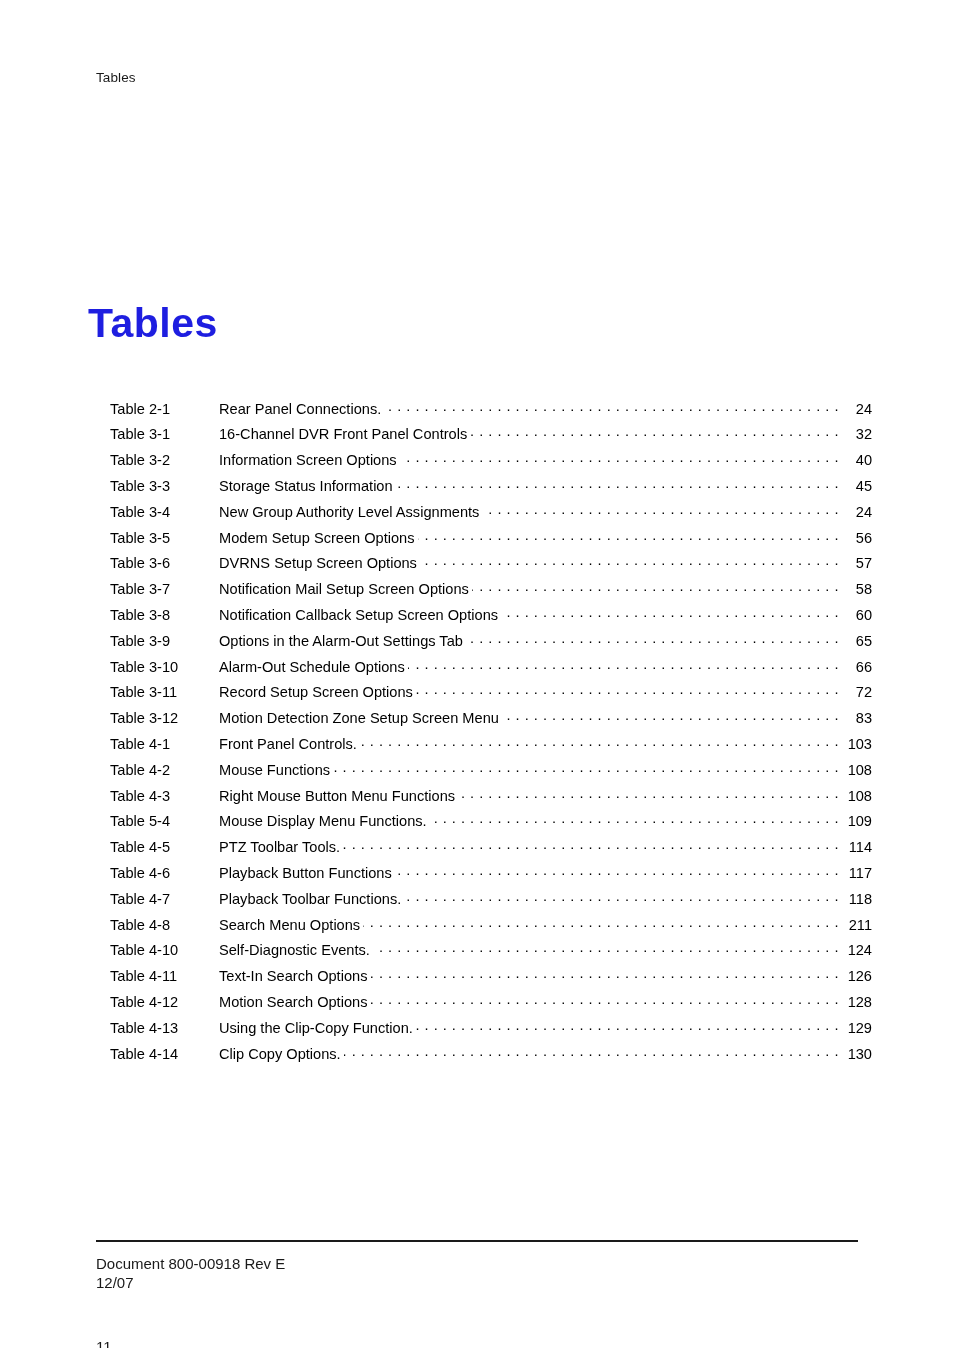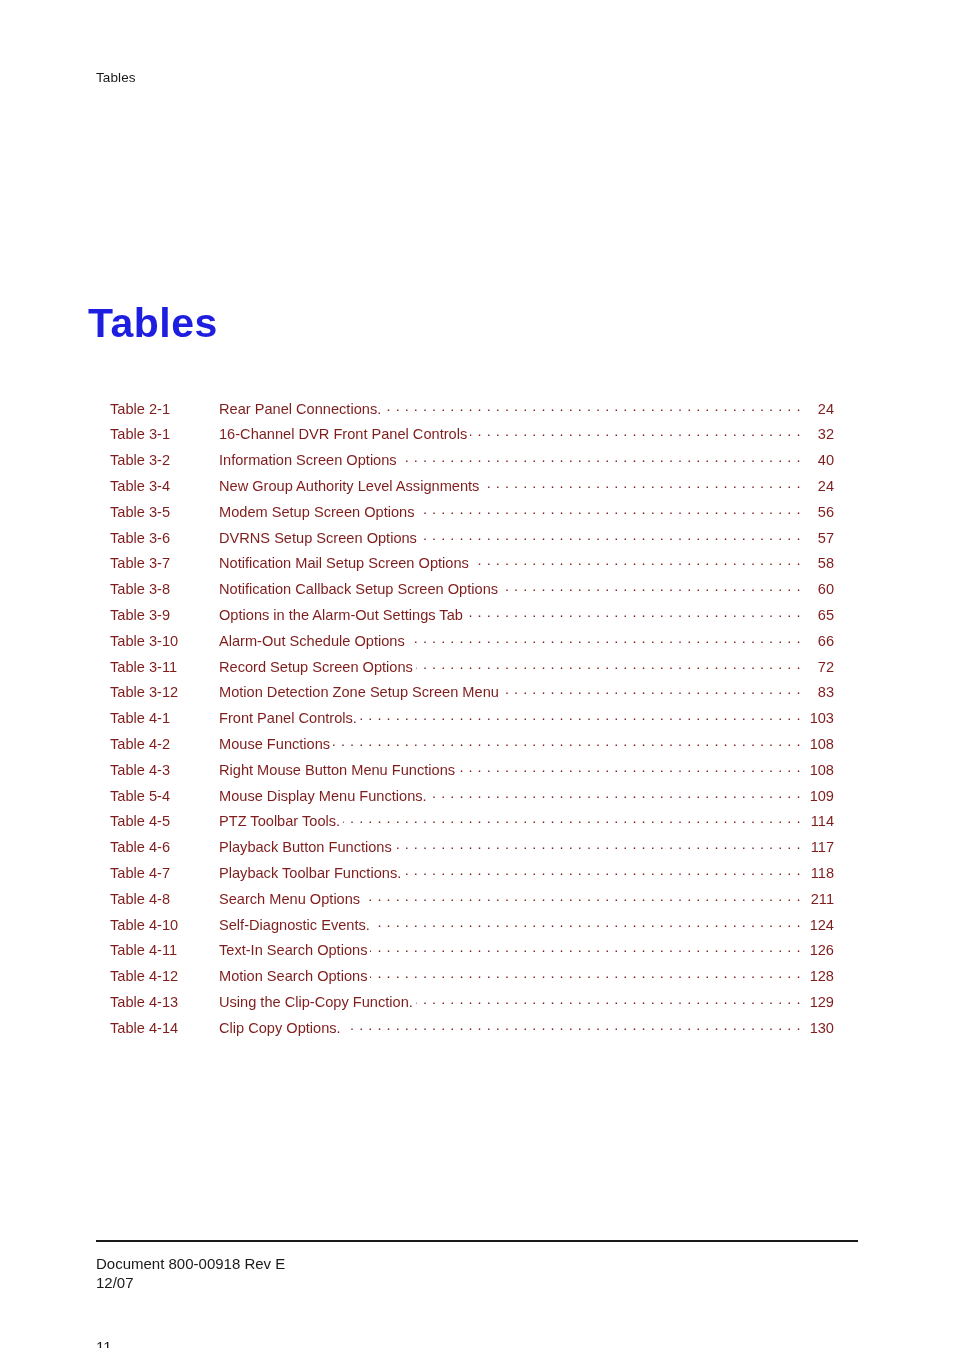--- a/index.html
+++ b/index.html
@@ -41,21 +41,21 @@
     position: absolute;
     left: 0;
     top: 399px;
     width: 954px;
   }
   .toc-row {
     display: flex;
     align-items: baseline;
     height: 25.8px;
     font-size: 14.6px;
-    color: #7f1d1d;
+    color: #000000;
     white-space: nowrap;
   }
   .toc-label {
     width: 109px;
     flex: 0 0 109px;
     margin-left: 110px;
     box-sizing: border-box;
   }
   .toc-title {
     flex: 0 0 auto;
@@ -74,21 +74,21 @@
     right: 0;
     bottom: 0;
     white-space: nowrap;
     letter-spacing: 0.5px;
   }
   .toc-page {
     flex: 0 0 auto;
     text-align: right;
     min-width: 28px;
     padding-left: 4px;
-    margin-right: 120px;
+    margin-right: 82px;
   }
   .footer-rule {
     position: absolute;
     left: 96px;
     top: 1240px;
     width: 762px;
     height: 1.6px;
     background: #1a1a1a;
   }
   .footer {
@@ -133,20 +133,26 @@
         <span class="toc-leader"></span>
         <span class="toc-page">32</span>
       </div>
       <div class="toc-row">
         <span class="toc-label">Table 3-2</span>
         <span class="toc-title">Information Screen Options</span>
         <span class="toc-leader"></span>
         <span class="toc-page">40</span>
       </div>
       <div class="toc-row">
+        <span class="toc-label">Table 3-3</span>
+        <span class="toc-title">Storage Status Information</span>
+        <span class="toc-leader"></span>
+        <span class="toc-page">45</span>
+      </div>
+      <div class="toc-row">
         <span class="toc-label">Table 3-4</span>
         <span class="toc-title">New Group Authority Level Assignments</span>
         <span class="toc-leader"></span>
         <span class="toc-page">24</span>
       </div>
       <div class="toc-row">
         <span class="toc-label">Table 3-5</span>
         <span class="toc-title">Modem Setup Screen Options</span>
         <span class="toc-leader"></span>
         <span class="toc-page">56</span>

